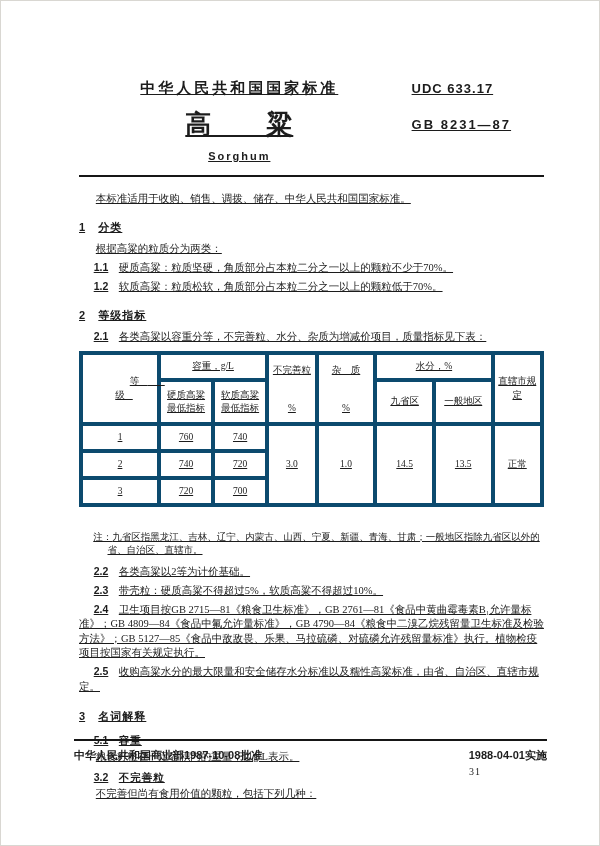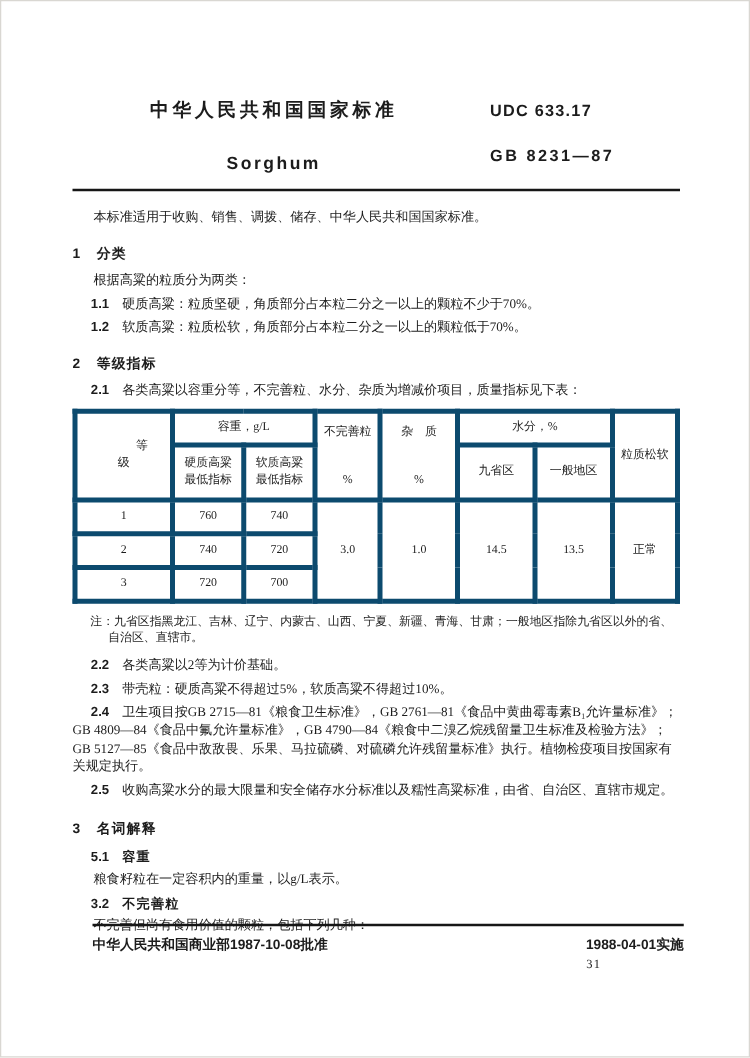--- a/index.html
+++ b/index.html
@@ -7,31 +7,32 @@
   body {
     background:#f3f2ef;
     font-family:"Liberation Serif", serif;
     color:#1c1c1c;
   }
   .page {
     position:relative;
     width:600px; height:846px;
     background:#ffffff;
     border:1px solid #d9d7d2;
-    padding:78px 55px 0 57px;
+    padding:78px 55px 0 78px;
     overflow:hidden;
+    text-decoration:underline;
   }
   .hd { font-family:"Liberation Sans", sans-serif; font-weight:bold; }
 
   
   .header { display:flex; }
   .header-left { width:322px; text-align:center; }
   .std-name { font-size:15px; letter-spacing:3px; }
   .doc-title { font-size:26px; margin-top:9px; letter-spacing:1px; }
-  .doc-title-en { font-size:14px; letter-spacing:2px; margin-top:24px; }
+  .doc-title-en { font-size:11px; letter-spacing:2px; margin-top:8px; }
   .header-right { width:145px; padding-top:2px; padding-left:12px; }
   .udc { font-size:13px; letter-spacing:1px; }
   .gb  { font-size:13px; letter-spacing:2px; margin-top:21px; }
 
   .rule { height:2px; background:#161616; margin-top:13px; }
 
   
   .bodytext { font-size:10.5px; line-height:14.5px; }
   p.indent { text-indent:1.6em; margin-top:15px; }
   .sec { font-size:11px; margin-top:13px; letter-spacing:1px; }
@@ -63,21 +64,21 @@
   table.grade tr.hdr2 th { height:44px; }
   table.grade td { height:27px; }
   .cell-2line div { line-height:13px; }
   .stack-cell div.top-label { margin-top:2px; }
   .stack-cell div.pct { margin-top:24px; }
   .sp { letter-spacing:8px; margin-right:-8px;margin-left:37px; }
 
   
   .note {
     font-size:9.5px; line-height:13.5px;
-    margin-top:9px;
+    margin-top:24px;
     padding-left:3em; text-indent:-1.5em;
   }
 
   
   .footer { position:absolute; left:73px; right:52px; top:738px; }
   .footer-rule { height:2px; background:#161616; }
   .footer-row {
     display:flex; justify-content:space-between;
     margin-top:7px; font-size:11px;
   }
@@ -87,20 +88,21 @@
   }
 </style>
 </head>
 <body>
 
 <div class="page">
 
   <div class="header">
     <div class="header-left">
       <div class="std-name hd">中华人民共和国国家标准</div>
+      <div class="doc-title hd">高　　粱</div>
       <div class="doc-title-en hd">Sorghum</div>
     </div>
     <div class="header-right">
       <div class="udc hd">UDC 633.17</div>
       <div class="gb hd">GB 8231—87</div>
     </div>
   </div>
 
   <div class="rule"></div>
 
@@ -135,21 +137,21 @@
         <th colspan="2">容重，g/L</th>
         <th rowspan="2" class="stack-cell">
           <div class="top-label">不完善粒</div>
           <div class="pct">%</div>
         </th>
         <th rowspan="2" class="stack-cell">
           <div class="top-label">杂　质</div>
           <div class="pct">%</div>
         </th>
         <th colspan="2">水分，%</th>
-        <th rowspan="2">粒质松软</th>
+        <th rowspan="2">直辖市规定</th>
       </tr>
       <tr class="hdr2">
         <th class="cell-2line">
           <div>硬质高粱</div>
           <div>最低指标</div>
         </th>
         <th class="cell-2line">
           <div>软质高粱</div>
           <div>最低指标</div>
         </th>

